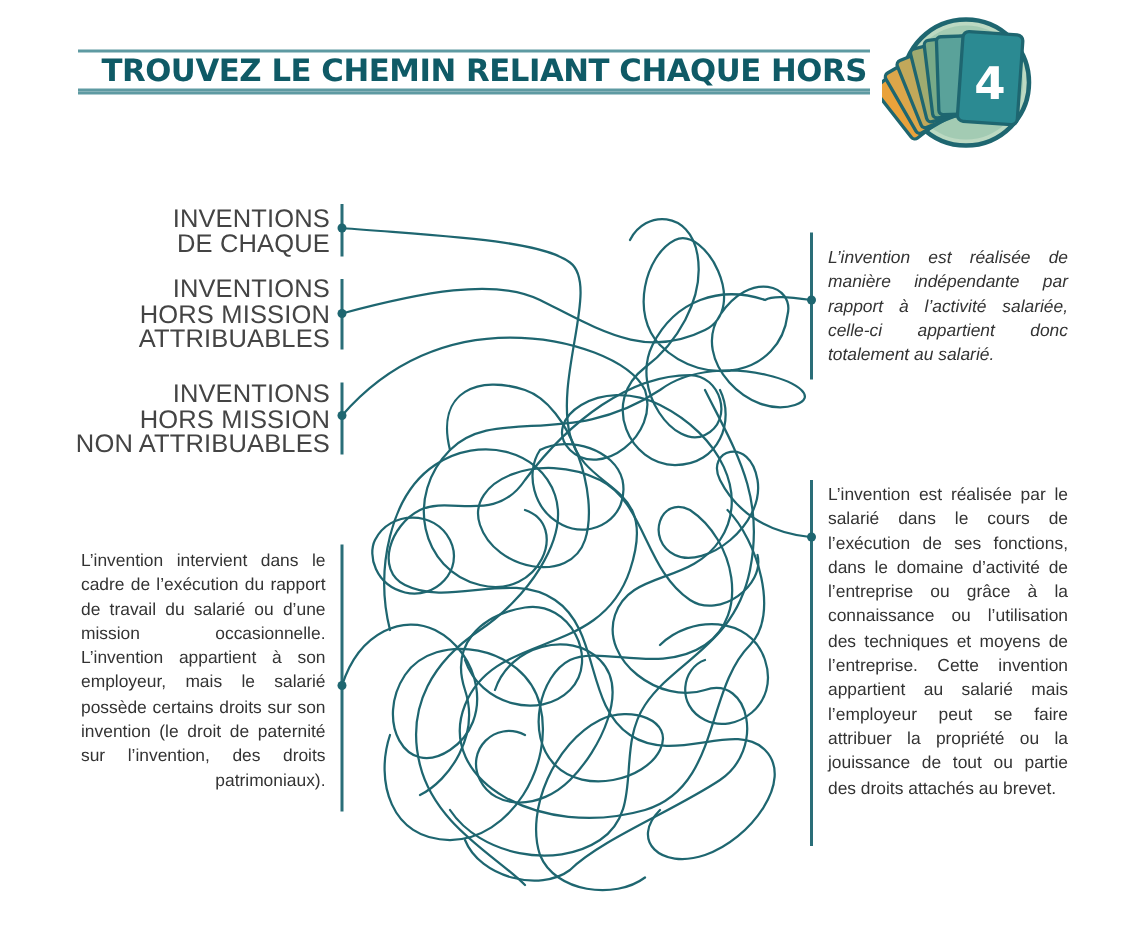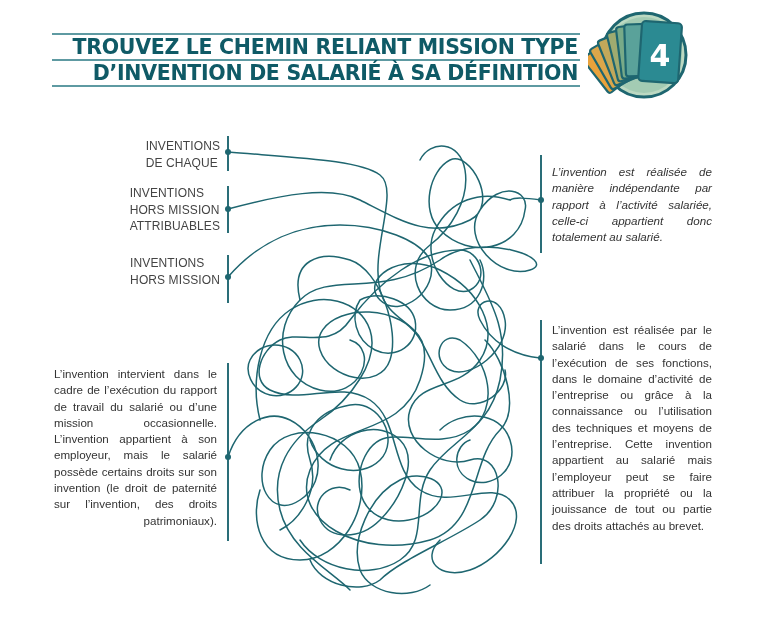--- a/index.html
+++ b/index.html
@@ -1,34 +1,33 @@
 <!DOCTYPE html>
 <html><head>
 <meta charset="utf-8">
 <style>
   html, body { margin: 0; padding: 0; background: #ffffff; }
   body { width: 764px; height: 622px; position: relative; overflow: hidden; font-family: "Liberation Sans", sans-serif; }
   .title-block { position: absolute; left: 52px; top: 33px; width: 528px; }
   .rule { height: 2px; background: #5e9aa2; }
   .title-line { color: #0f5a66; font-family: "DejaVu Sans", sans-serif; font-weight: bold; font-size: 20.5px; letter-spacing: -0.3px; text-align: right; line-height: 24px; padding-right: 2px; white-space: nowrap; }
   .badge { position: absolute; left: 588px; top: 8px; width: 112px; height: 96px; }
-  .label { position: absolute; color: #444; font-size: 12px; line-height: 16.5px; letter-spacing: 0.1px; }
+  .label { position: absolute; color: #444; font-size: 17px; line-height: 16.5px; text-align: right; letter-spacing: 0.1px; }
   .para { position: absolute; color: #333; font-size: 11.6px; line-height: 16.3px; text-align: justify; }
   .para.left-al { text-align: justify; text-align-last: right; }
   .vbar { position: absolute; width: 2px; background: #2a6e78; }
   svg.maze { position: absolute; left: 0; top: 0; }
 </style>
 </head>
 <body>
 
 <div class="title-block">
   <div class="rule"></div>
-  <div class="title-line">TROUVEZ LE CHEMIN RELIANT MISSION TYPE</div>
+  <div class="title-line">TROUVEZ LE CHEMIN RELIANT CHAQUE HORS</div>
   <div class="rule" style="height:1.5px"></div>
-  <div class="title-line">D’INVENTION DE SALARIÉ À SA DÉFINITION</div>
   <div class="rule"></div>
 </div>
 
 <div class="badge">
   <svg width="112" height="96" viewBox="0 0 112 96">
     <circle cx="56" cy="47" r="42" fill="#bcd9c2" stroke="#1e6670" stroke-width="3"></circle>
     <circle cx="56" cy="47" r="38" fill="#8ec0a8" opacity="0.55"></circle>
     <g stroke="#1e6670" stroke-width="2.2">
       <rect x="18" y="32" width="32" height="44" rx="3" fill="#e9a23b" transform="rotate(-38 34 76)"></rect>
       <rect x="22" y="28" width="32" height="46" rx="3" fill="#dca64a" transform="rotate(-30 38 74)"></rect>
@@ -47,20 +46,21 @@
   <div>DE CHAQUE</div>
 </div>
 <div class="label" style="right:544px; top:185px;">
   <div>INVENTIONS</div>
   <div>HORS MISSION</div>
   <div>ATTRIBUABLES</div>
 </div>
 <div class="label" style="right:544px; top:255px;">
   <div>INVENTIONS</div>
   <div>HORS MISSION</div>
+  <div>NON ATTRIBUABLES</div>
 </div>
 
 <div class="vbar" style="left:227px; top:136px; height:35px;"></div>
 <div class="vbar" style="left:227px; top:186px; height:47px;"></div>
 <div class="vbar" style="left:227px; top:255px; height:48px;"></div>
 <div class="vbar" style="left:227px; top:363px; height:178px;"></div>
 <div class="vbar" style="left:540px; top:155px; height:98px;"></div>
 <div class="vbar" style="left:540px; top:320px; height:244px;"></div>
 
 <div class="para" style="left:552px; top:164px; width:160px;font-style:italic;">L’invention est réalisée de manière indépendante par rapport à l’activité salariée, celle-ci appartient donc totalement au salarié.</div>

